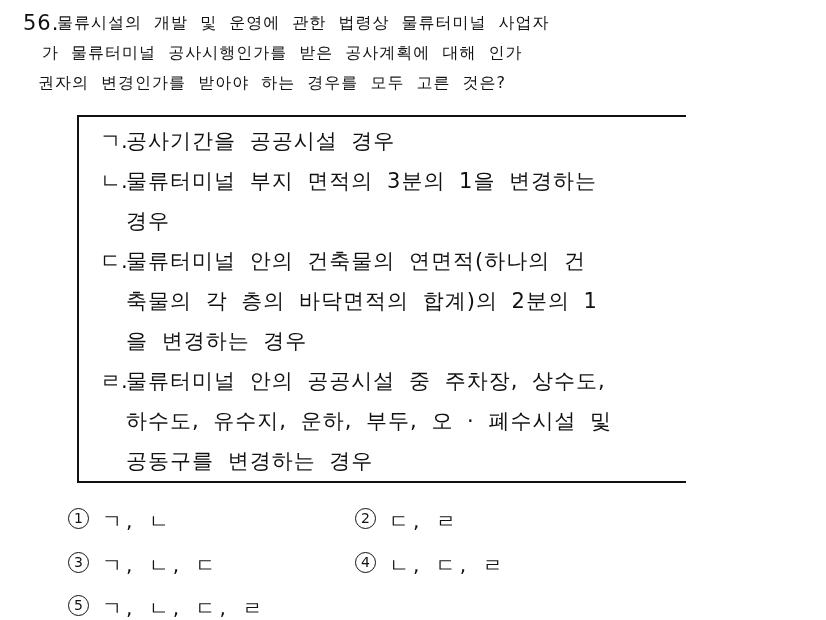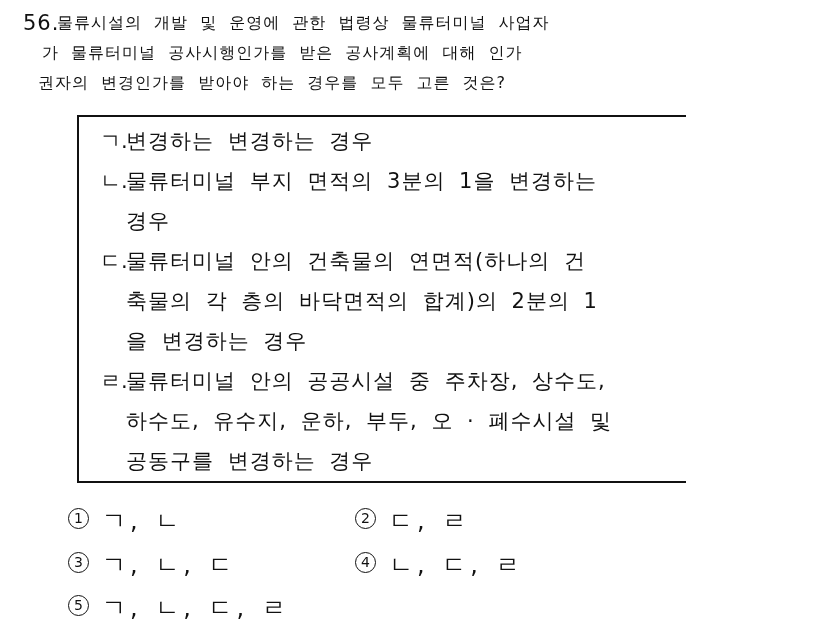--- a/index.html
+++ b/index.html
@@ -71,42 +71,42 @@
     height: 21px;
     border: 1.5px solid #111111;
     border-radius: 50%;
     box-sizing: border-box;
     font-size: 14px;
     line-height: 18px;
     text-align: center;
     flex: 0 0 auto;
   }
   .option-label {
-    font-size: 24px;
+    font-size: 20px;
     letter-spacing: 4px;
     word-spacing: 2px;
     white-space: nowrap;
     margin-top: 6px;
   }
 </style>
 </head>
 <body>
 
 <div class="page">
 
   <div class="q-num">56.</div>
   <div class="q-line" style="left:57px; top:8px">물류시설의 개발 및 운영에 관한 법령상 물류터미널 사업자</div>
   <div class="q-line" style="left:38px; top:68px">권자의 변경인가를 받아야 하는 경우를 모두 고른 것은?</div>
   <div class="q-line" style="left:42px; top:38px">가 물류터미널 공사시행인가를 받은 공사계획에 대해 인가</div>
 
   <div class="choice-box">
 
     <div class="box-line">
       <span class="marker">ㄱ.</span>
-      <span>변경하는 변경하는 경우</span>
+      <span>공사기간을 공공시설 경우</span>
     </div>
 
     <div class="box-line">
       <span class="marker">ㄴ.</span>
       <span>물류터미널 부지 면적의 3분의 1을 변경하는</span>
     </div>
     <div class="box-line">경우</div>
 
     <div class="box-line">
       <span class="marker">ㄷ.</span>

